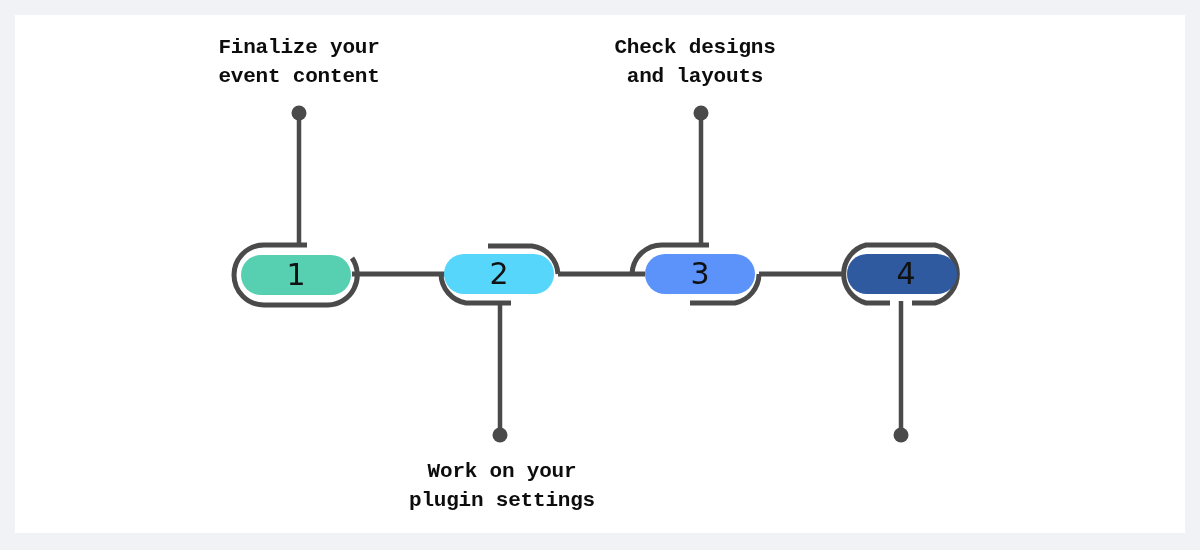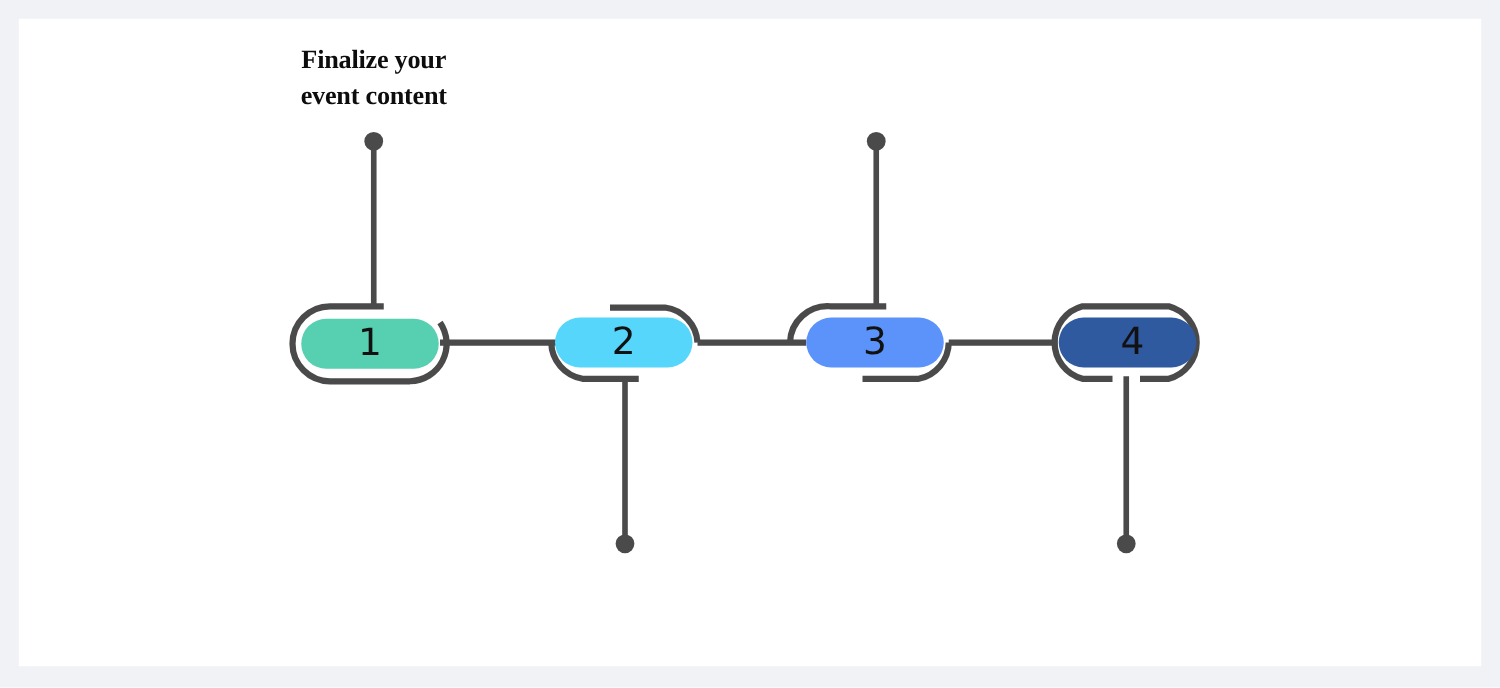--- a/index.html
+++ b/index.html
@@ -41,21 +41,21 @@
     font-family: "DejaVu Sans", sans-serif;
     font-size: 30px;
     font-weight: 400;
     fill: #111111;
     text-anchor: middle;
     dominant-baseline: middle;
   }
   .caption {
     position: absolute;
     text-align: center;
-    font-family: Liberation Serif, serif;
+    font-family: Liberation Mono, monospace;
     font-size: 21px;
     font-weight: bold;
     line-height: 29px;
     color: #0d0d0d;
     letter-spacing: -0.2px;
     white-space: pre-line;
     width: 320px;
   }
   .caption.above { }
   .caption.below { }
@@ -130,14 +130,18 @@
       <line x1="901" y1="301" x2="901" y2="435" stroke="#4a4a4a" stroke-width="4.5"></line>
       <circle cx="901" cy="435" r="7.5" fill="#4a4a4a"></circle>
       <rect x="847" y="254" width="110" height="40" rx="20" ry="20" fill="#2f5aa0"></rect>
       <text x="906" y="275" class="step-number">4</text>
     </g>
 
   </svg>
 
   <div class="caption above" id="cap-1">Finalize your
 event content</div>
+  <div class="caption below" id="cap-2">Work on your
+plugin settings</div>
+  <div class="caption above" id="cap-3">Check designs
+and layouts</div>
 
 </div>
 
 </body></html>

